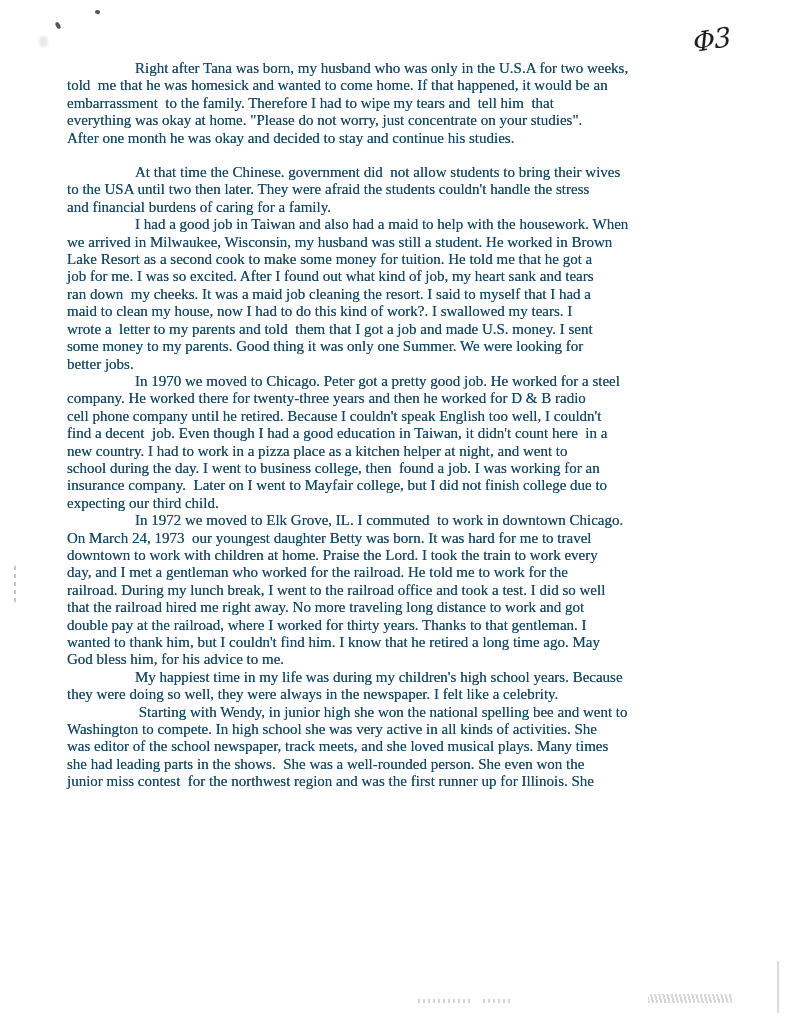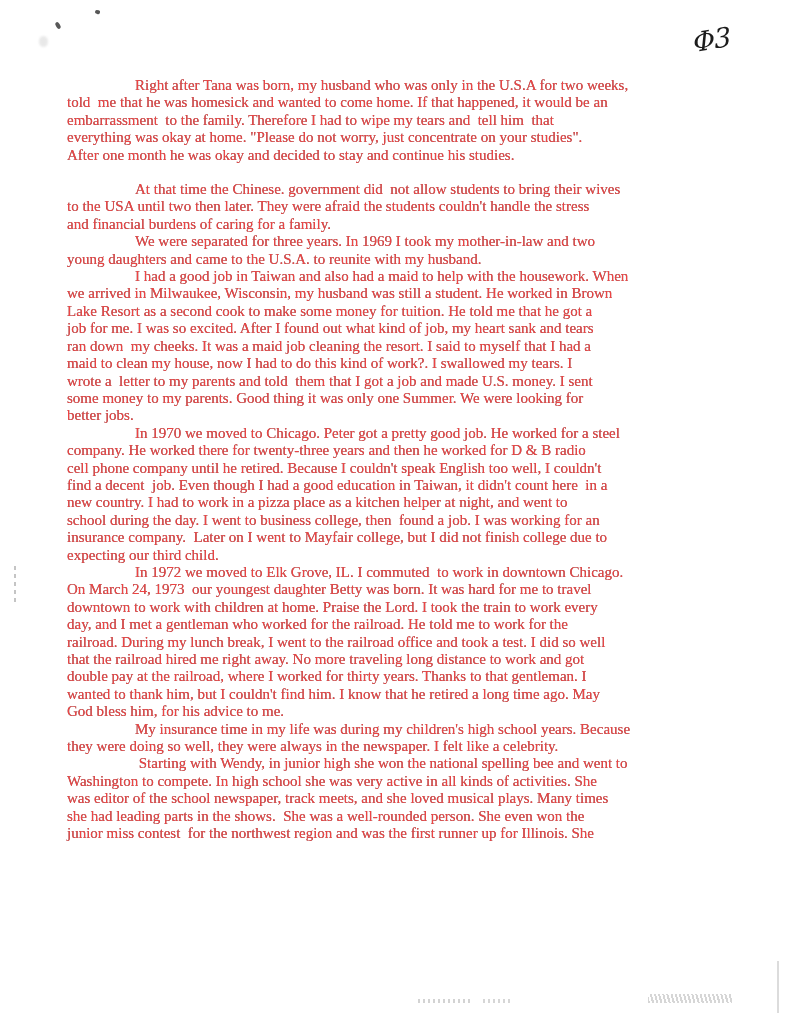--- a/index.html
+++ b/index.html
@@ -11,23 +11,23 @@
     position: relative;
     width: 791px;
     height: 1024px;
     background: #ffffff;
     overflow: hidden;
     font-family: "Liberation Serif", serif;
   }
   .text-block {
     position: absolute;
     left: 67px;
-    top: 77px;
+    top: 60px;
     width: 660px;
-    color: #ef4444;
+    color: #0c4a6e;
     font-size: 15px;
     line-height: 17.4px;
   }
   .para {
     margin: 0;
     white-space: pre-wrap;
     text-indent: 68px;
     text-shadow: 0 0 0.5px rgba(20, 20, 20, 0.65);
   }
   .para.gap-after {
@@ -68,22 +68,20 @@
 
   <div class="text-block">
     <p class="para gap-after">Right after Tana was born, my husband who was only in the U.S.A for two weeks,
 told  me that he was homesick and wanted to come home. If that happened, it would be an
 embarrassment  to the family. Therefore I had to wipe my tears and  tell him  that
 everything was okay at home. "Please do not worry, just concentrate on your studies".
 After one month he was okay and decided to stay and continue his studies.</p>
     <p class="para">At that time the Chinese. government did  not allow students to bring their wives
 to the USA until two then later. They were afraid the students couldn't handle the stress
 and financial burdens of caring for a family.</p>
-    <p class="para">We were separated for three years. In 1969 I took my mother-in-law and two
-young daughters and came to the U.S.A. to reunite with my husband.</p>
     <p class="para">I had a good job in Taiwan and also had a maid to help with the housework. When
 we arrived in Milwaukee, Wisconsin, my husband was still a student. He worked in Brown
 Lake Resort as a second cook to make some money for tuition. He told me that he got a
 job for me. I was so excited. After I found out what kind of job, my heart sank and tears
 ran down  my cheeks. It was a maid job cleaning the resort. I said to myself that I had a
 maid to clean my house, now I had to do this kind of work?. I swallowed my tears. I
 wrote a  letter to my parents and told  them that I got a job and made U.S. money. I sent
 some money to my parents. Good thing it was only one Summer. We were looking for
 better jobs.</p>
     <p class="para">In 1970 we moved to Chicago. Peter got a pretty good job. He worked for a steel
@@ -96,21 +94,21 @@
 expecting our third child.</p>
     <p class="para">In 1972 we moved to Elk Grove, IL. I commuted  to work in downtown Chicago.
 On March 24, 1973  our youngest daughter Betty was born. It was hard for me to travel
 downtown to work with children at home. Praise the Lord. I took the train to work every
 day, and I met a gentleman who worked for the railroad. He told me to work for the
 railroad. During my lunch break, I went to the railroad office and took a test. I did so well
 that the railroad hired me right away. No more traveling long distance to work and got
 double pay at the railroad, where I worked for thirty years. Thanks to that gentleman. I
 wanted to thank him, but I couldn't find him. I know that he retired a long time ago. May
 God bless him, for his advice to me.</p>
-    <p class="para">My insurance time in my life was during my children's high school years. Because
+    <p class="para">My happiest time in my life was during my children's high school years. Because
 they were doing so well, they were always in the newspaper. I felt like a celebrity.</p>
     <p class="para"> Starting with Wendy, in junior high she won the national spelling bee and went to
 Washington to compete. In high school she was very active in all kinds of activities. She
 was editor of the school newspaper, track meets, and she loved musical plays. Many times
 she had leading parts in the shows.  She was a well-rounded person. She even won the
 junior miss contest  for the northwest region and was the first runner up for Illinois. She</p>
   </div>
 
   <div class="artifact speck-1"></div>
   <div class="artifact speck-2"></div>

